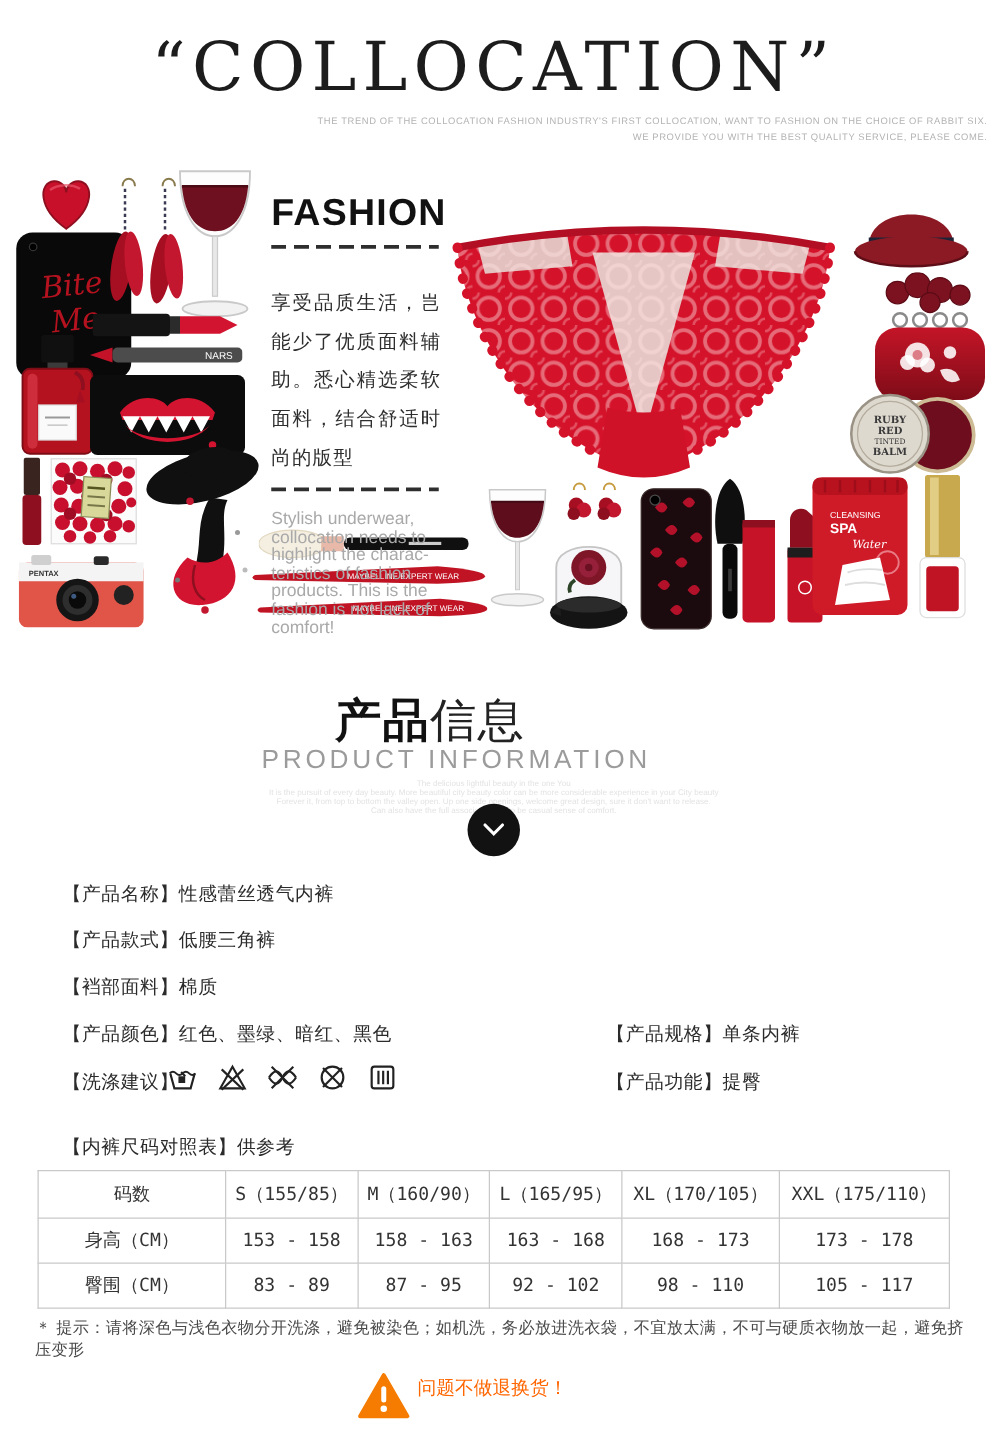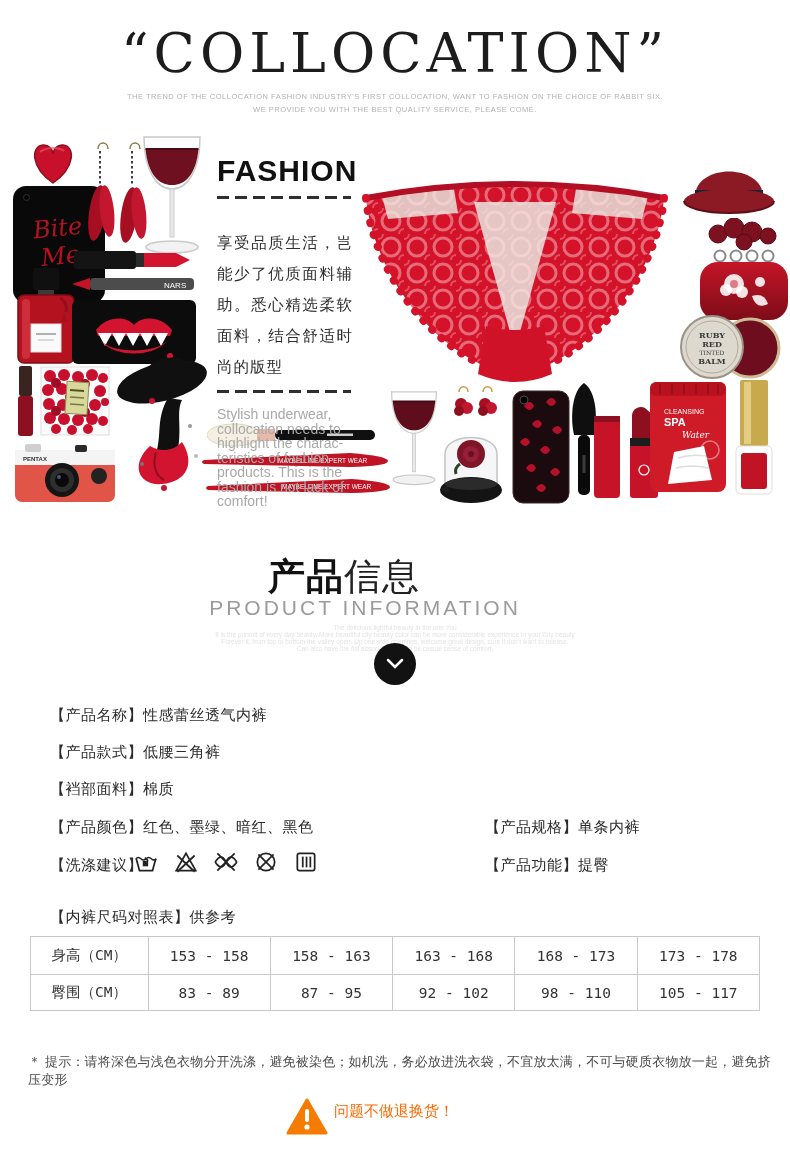--- a/index.html
+++ b/index.html
@@ -4,21 +4,21 @@
 <style>
   * { margin:0; padding:0; box-sizing:border-box; }
   body { background:#fff; font-family:"Liberation Sans",sans-serif; }
   .page { position:relative; width:790px; height:1156px; margin:0 auto; background:#fff; overflow:hidden; }
   .abs { position:absolute; }
 
   
   .main-title { top:22px; left:0; width:790px; text-align:center;
     font-family:"DejaVu Serif",serif; font-size:54px; font-weight:400; color:#1c1c1c; letter-spacing:5px; }
   .sub1 { top:92px; } .sub2 { top:105px; }
-  .subline { left:0; width:790px; text-align:center; font-size:7.5px; color:#b3b3b3; letter-spacing:.5px; }
+  .subline { left:0; width:790px; text-align:right; font-size:7.5px; color:#b3b3b3; letter-spacing:.5px; }
 
   
   .fashion-block { top:154px; left:217px; width:146px; }
   .fashion-title { font-size:30px; font-weight:bold; color:#111; letter-spacing:1px; }
   .dash { height:3px; width:134px; margin:8px 0;
     background-image:repeating-linear-gradient(90deg,#2e2e2e 0 12px,transparent 12px 18px); }
   .fashion-cn { font-size:15.5px; line-height:31px; letter-spacing:1px; color:#2e2e2e; text-align:justify; width:136px;margin-top:28px; }
   .fashion-en { margin-top:14px; font-size:14px; line-height:14.5px; color:#a9a9a9; width:150px; }
 
   
@@ -440,20 +440,28 @@
   <div class="abs drow drow-r" style="top:856px">
     <span>【产品功能】</span><span>提臀</span>
   </div>
 
   <div class="abs drow bold" style="top:908px">
     <span>【内裤尺码对照表】</span><span>供参考</span>
   </div>
 
   <table class="abs size-table">
     <tbody>
+        <tr>
+      <td class="col-label">码数</td>
+      <td>S（155/85）</td>
+      <td>M（160/90）</td>
+      <td>L（165/95）</td>
+      <td>XL（170/105）</td>
+      <td>XXL（175/110）</td>
+    </tr>
     <tr>
       <td>身高（CM）</td>
       <td>153 - 158</td>
       <td>158 - 163</td>
       <td>163 - 168</td>
       <td>168 - 173</td>
       <td>173 - 178</td>
     </tr>
     <tr>
       <td>臀围（CM）</td>

